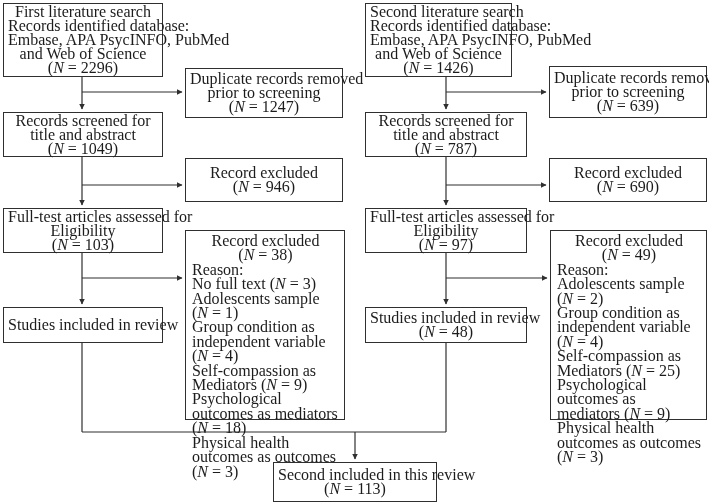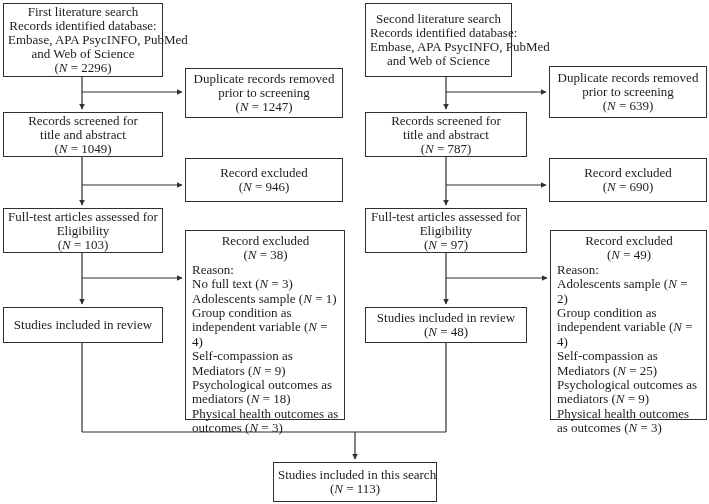--- a/index.html
+++ b/index.html
@@ -14,21 +14,21 @@
   #connectors{position:absolute;left:0;top:0;width:709px;height:504px;pointer-events:none;}
   .conn{stroke:#2f2f2f;stroke-width:1.2;fill:none;}
   .fbox{
     position:absolute;
     box-sizing:border-box;
     border:1px solid #2f2f2f;
     background:#ffffff;
     display:flex;
     flex-direction:column;
     justify-content:center;
-    font-size:13px;
+    font-size:16px;
     line-height:14px;
     padding:2px 4px;
   }
   .fbox .bline{text-align:center;white-space:nowrap;}
   .fbox.reasonbox{justify-content:flex-start;line-height:14.4px;padding:3px 5px 2px 6px;}
   .fbox.reasonbox .rline{text-align:left;}
   
   #b-first    {left:3px;  top:3px;  width:160px;height:74px;}
   #b-dupL     {left:185px;top:68px; width:158px;height:50px;}
   #b-scrL     {left:3px;  top:112px;width:160px;height:45px;}
@@ -116,20 +116,21 @@
     </div>
   <div id="b-incL" class="fbox">
       <div class="bline">Studies included in review</div>
     </div>
 
   <div id="b-second" class="fbox">
       <div class="bline">Second literature search</div>
       <div class="bline">Records identified database:</div>
       <div class="bline">Embase, APA PsycINFO, PubMed</div>
       <div class="bline">and Web of Science</div>
+      <div class="bline">(<i>N</i> = 1426)</div>
     </div>
   <div id="b-dupR" class="fbox">
       <div class="bline">Duplicate records removed</div>
       <div class="bline">prior to screening</div>
       <div class="bline">(<i>N</i> = 639)</div>
     </div>
   <div id="b-scrR" class="fbox">
       <div class="bline">Records screened for</div>
       <div class="bline">title and abstract</div>
       <div class="bline">(<i>N</i> = 787)</div>
@@ -152,17 +153,17 @@
       <div class="rline">Self-compassion as Mediators (<i>N</i> = 25)</div>
       <div class="rline">Psychological outcomes as mediators (<i>N</i> = 9)</div>
       <div class="rline">Physical health outcomes as outcomes (<i>N</i> = 3)</div>
     </div>
   <div id="b-incR" class="fbox">
       <div class="bline">Studies included in review</div>
       <div class="bline">(<i>N</i> = 48)</div>
     </div>
 
   <div id="b-final" class="fbox">
-      <div class="bline">Studies included in this search</div>
+      <div class="bline">Second included in this review</div>
       <div class="bline">(<i>N</i> = 113)</div>
     </div>
 
 </div>
 
 </body></html>

